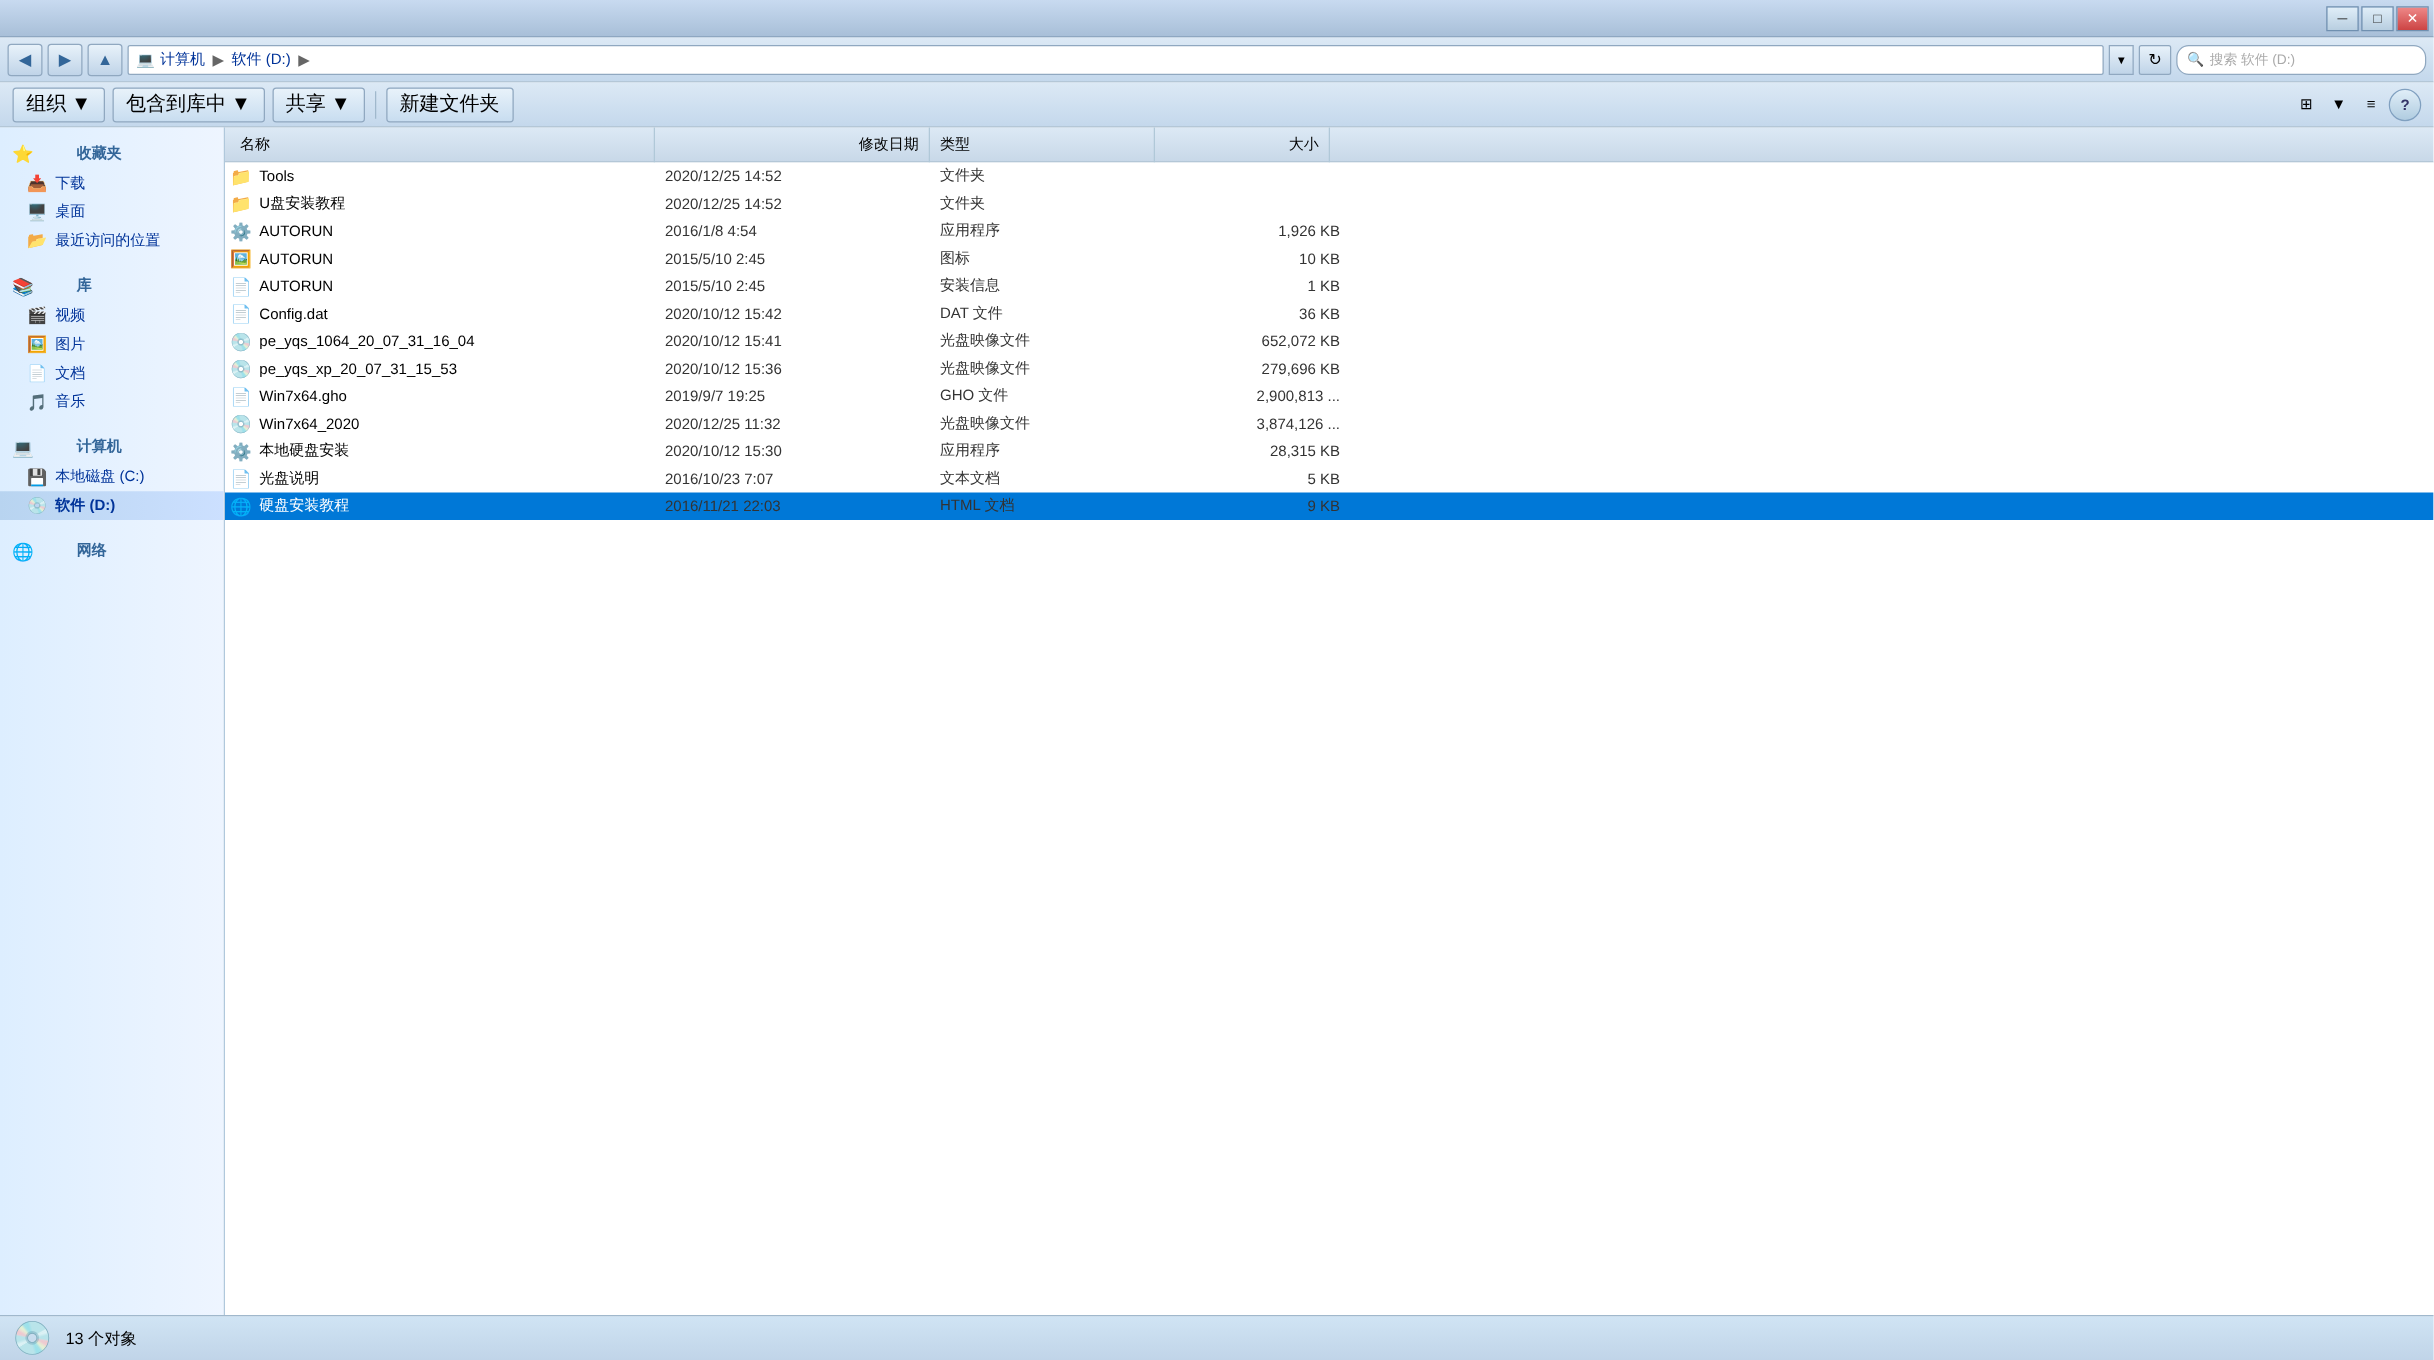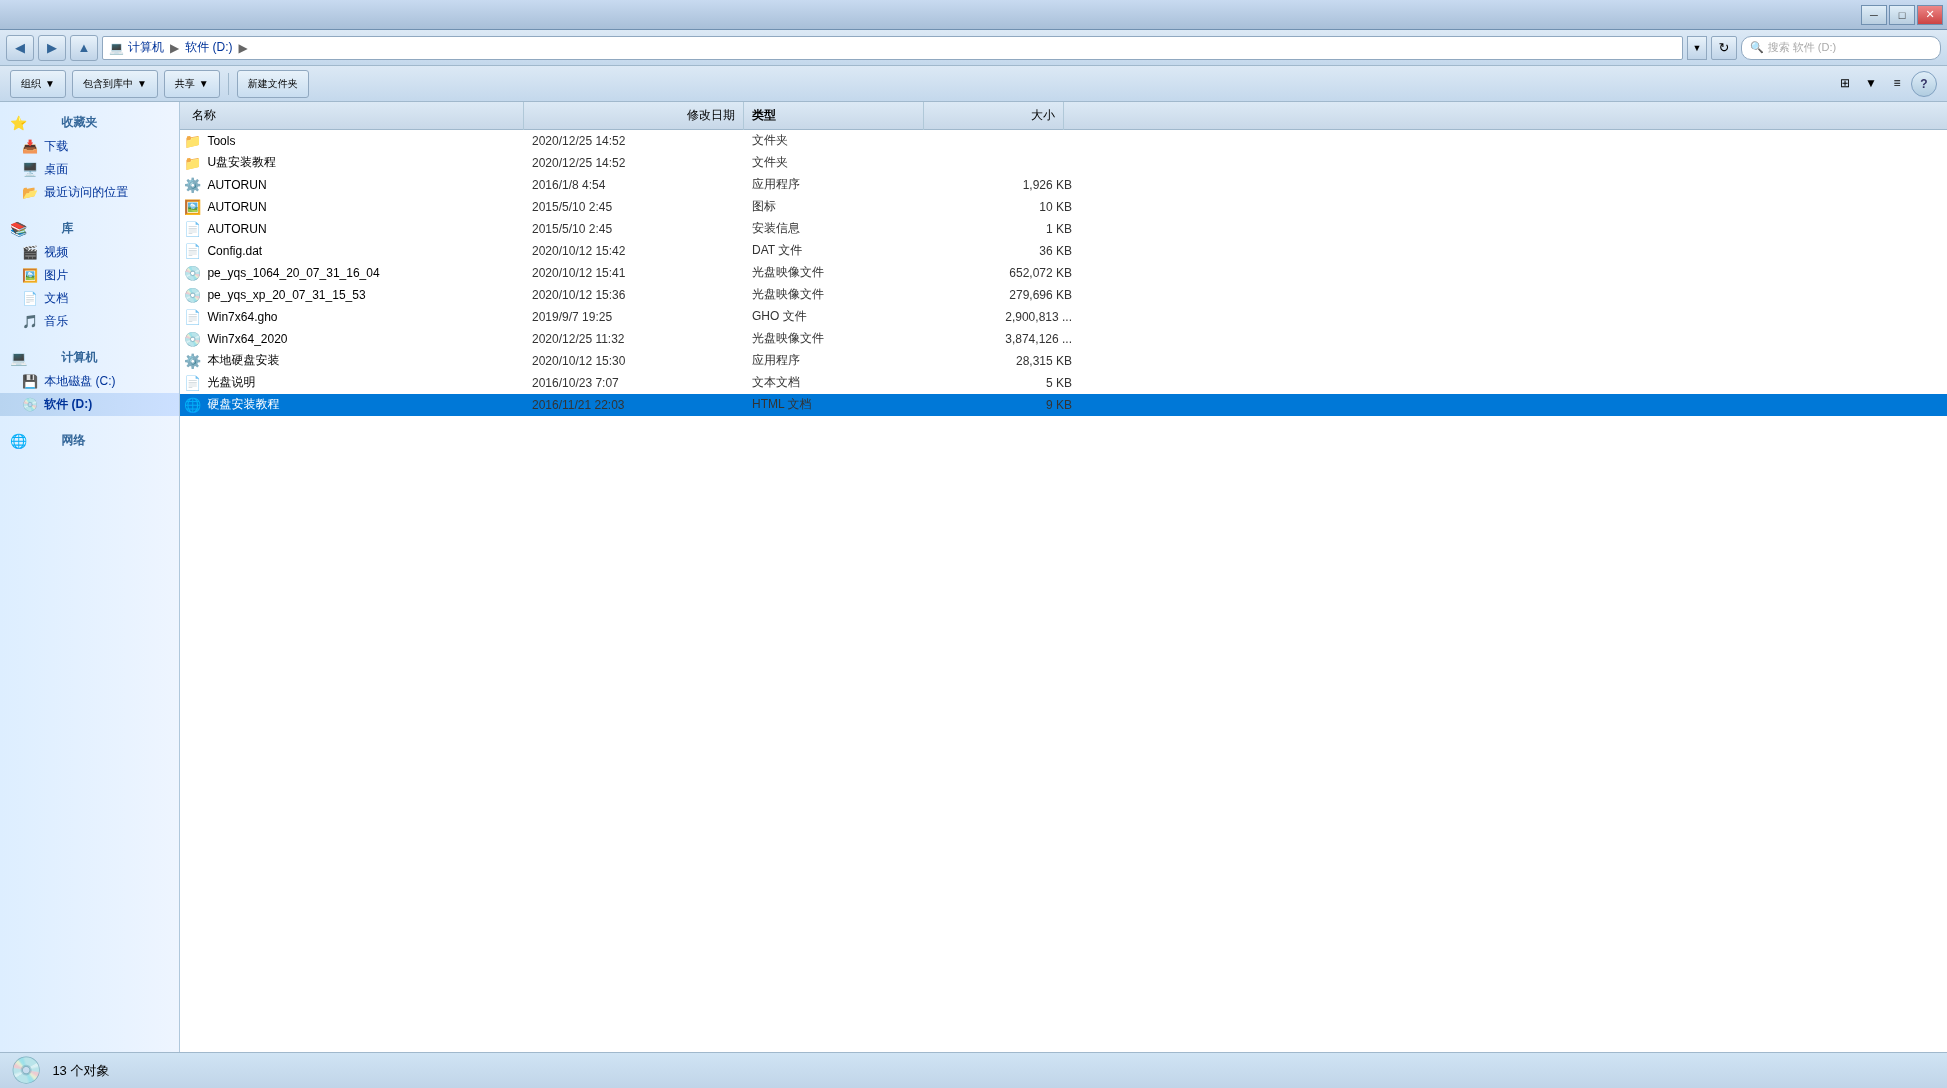--- a/index.html
+++ b/index.html
@@ -134,21 +134,21 @@
     .toolbar-btn {
       height: 28px;
       padding: 0 10px;
       background: linear-gradient(to bottom, #e8f2fa, #c8ddf0);
       border: 1px solid #90a8c0;
       border-radius: 3px;
       cursor: pointer;
       display: flex;
       align-items: center;
       gap: 4px;
-      font-size: 10px;
+      font-size: 16px;
       color: #000;
     }
     .toolbar-sep { width: 1px; height: 22px; background: #a0b8cc; margin: 0 2px; }
     .toolbar-help {
       margin-left: auto;
       width: 26px;
       height: 26px;
       border-radius: 50%;
       background: linear-gradient(to bottom, #e0eef8, #b0cce0);
       border: 1px solid #80a0c0;
@@ -237,21 +237,21 @@
       gap: 3px;
       cursor: pointer;
       padding: 16px 8px;
       height: 100%;
       font-size: 12px;
       color: #000;
       border-right: 1px solid #b0c8d8;
     }
     .col-name { width: 340px; }
     .col-date { width: 220px; justify-content: flex-end; }
-    .col-type { width: 180px; font-weight: bold; }
+    .col-type { width: 180px; }
     .col-size { width: 140px; justify-content: flex-end; }
 
     
     .file-list {
       flex: 1;
       overflow-y: auto;
       background: #fff;
     }
     .file-row {
       display: flex;

